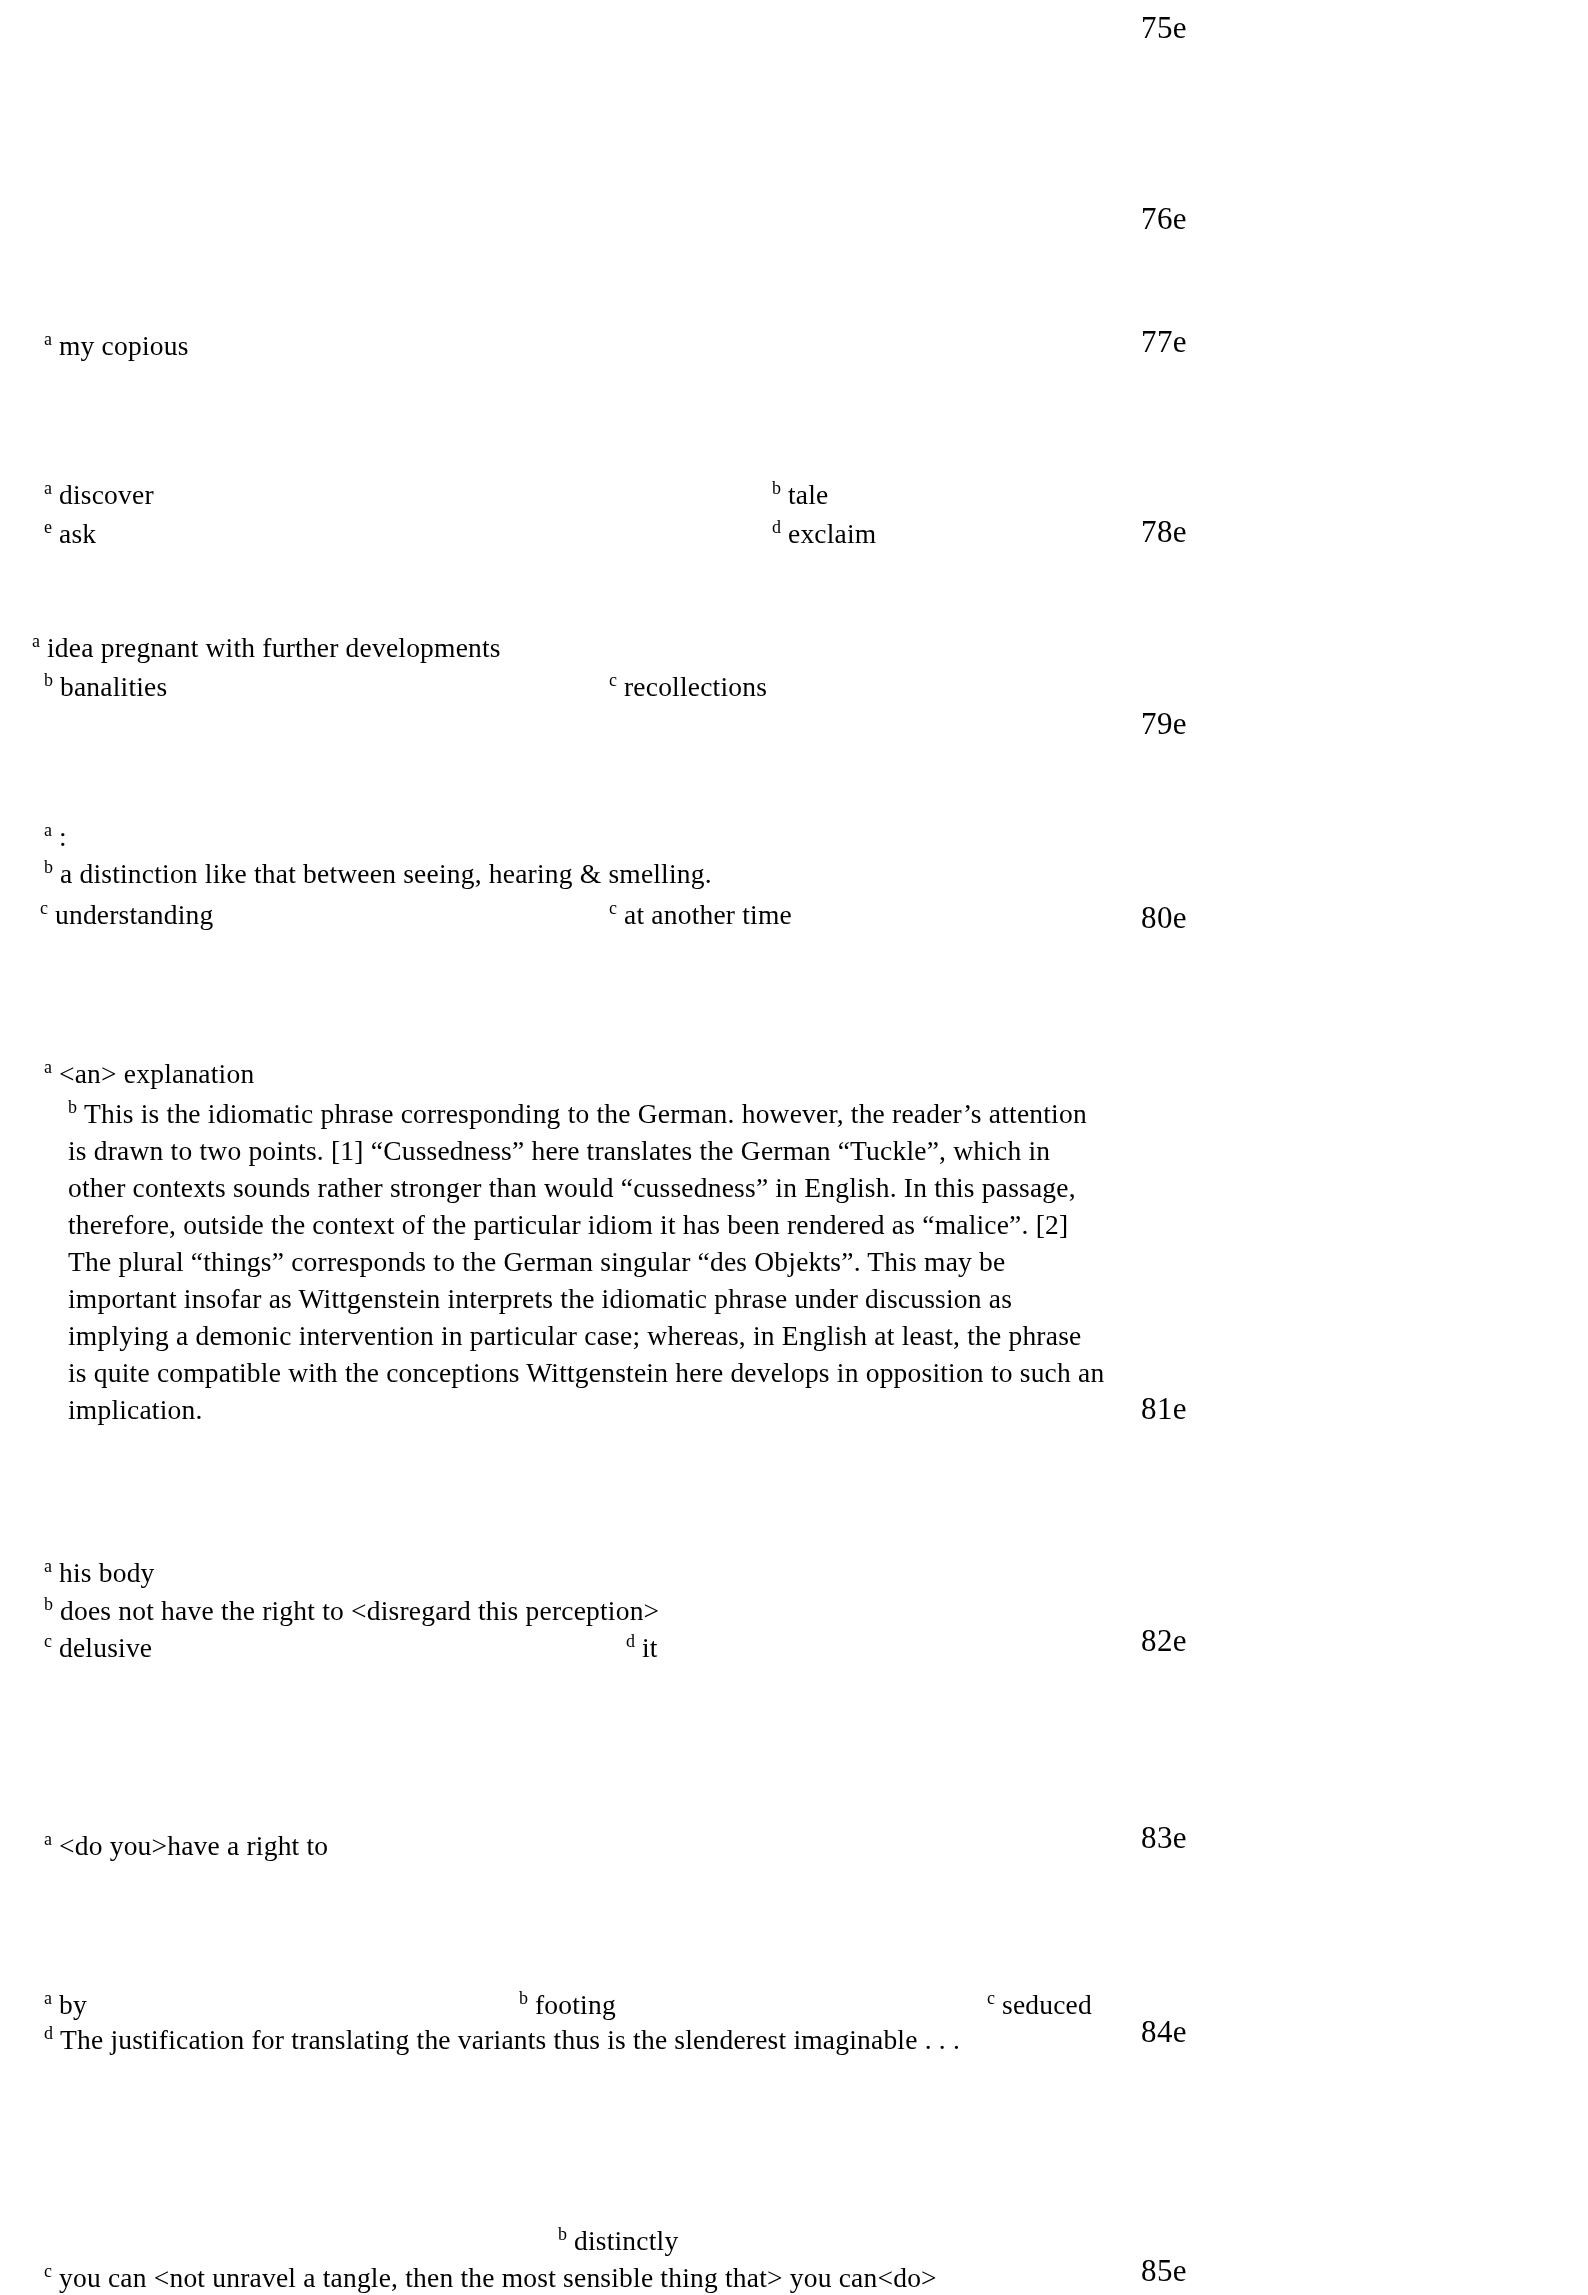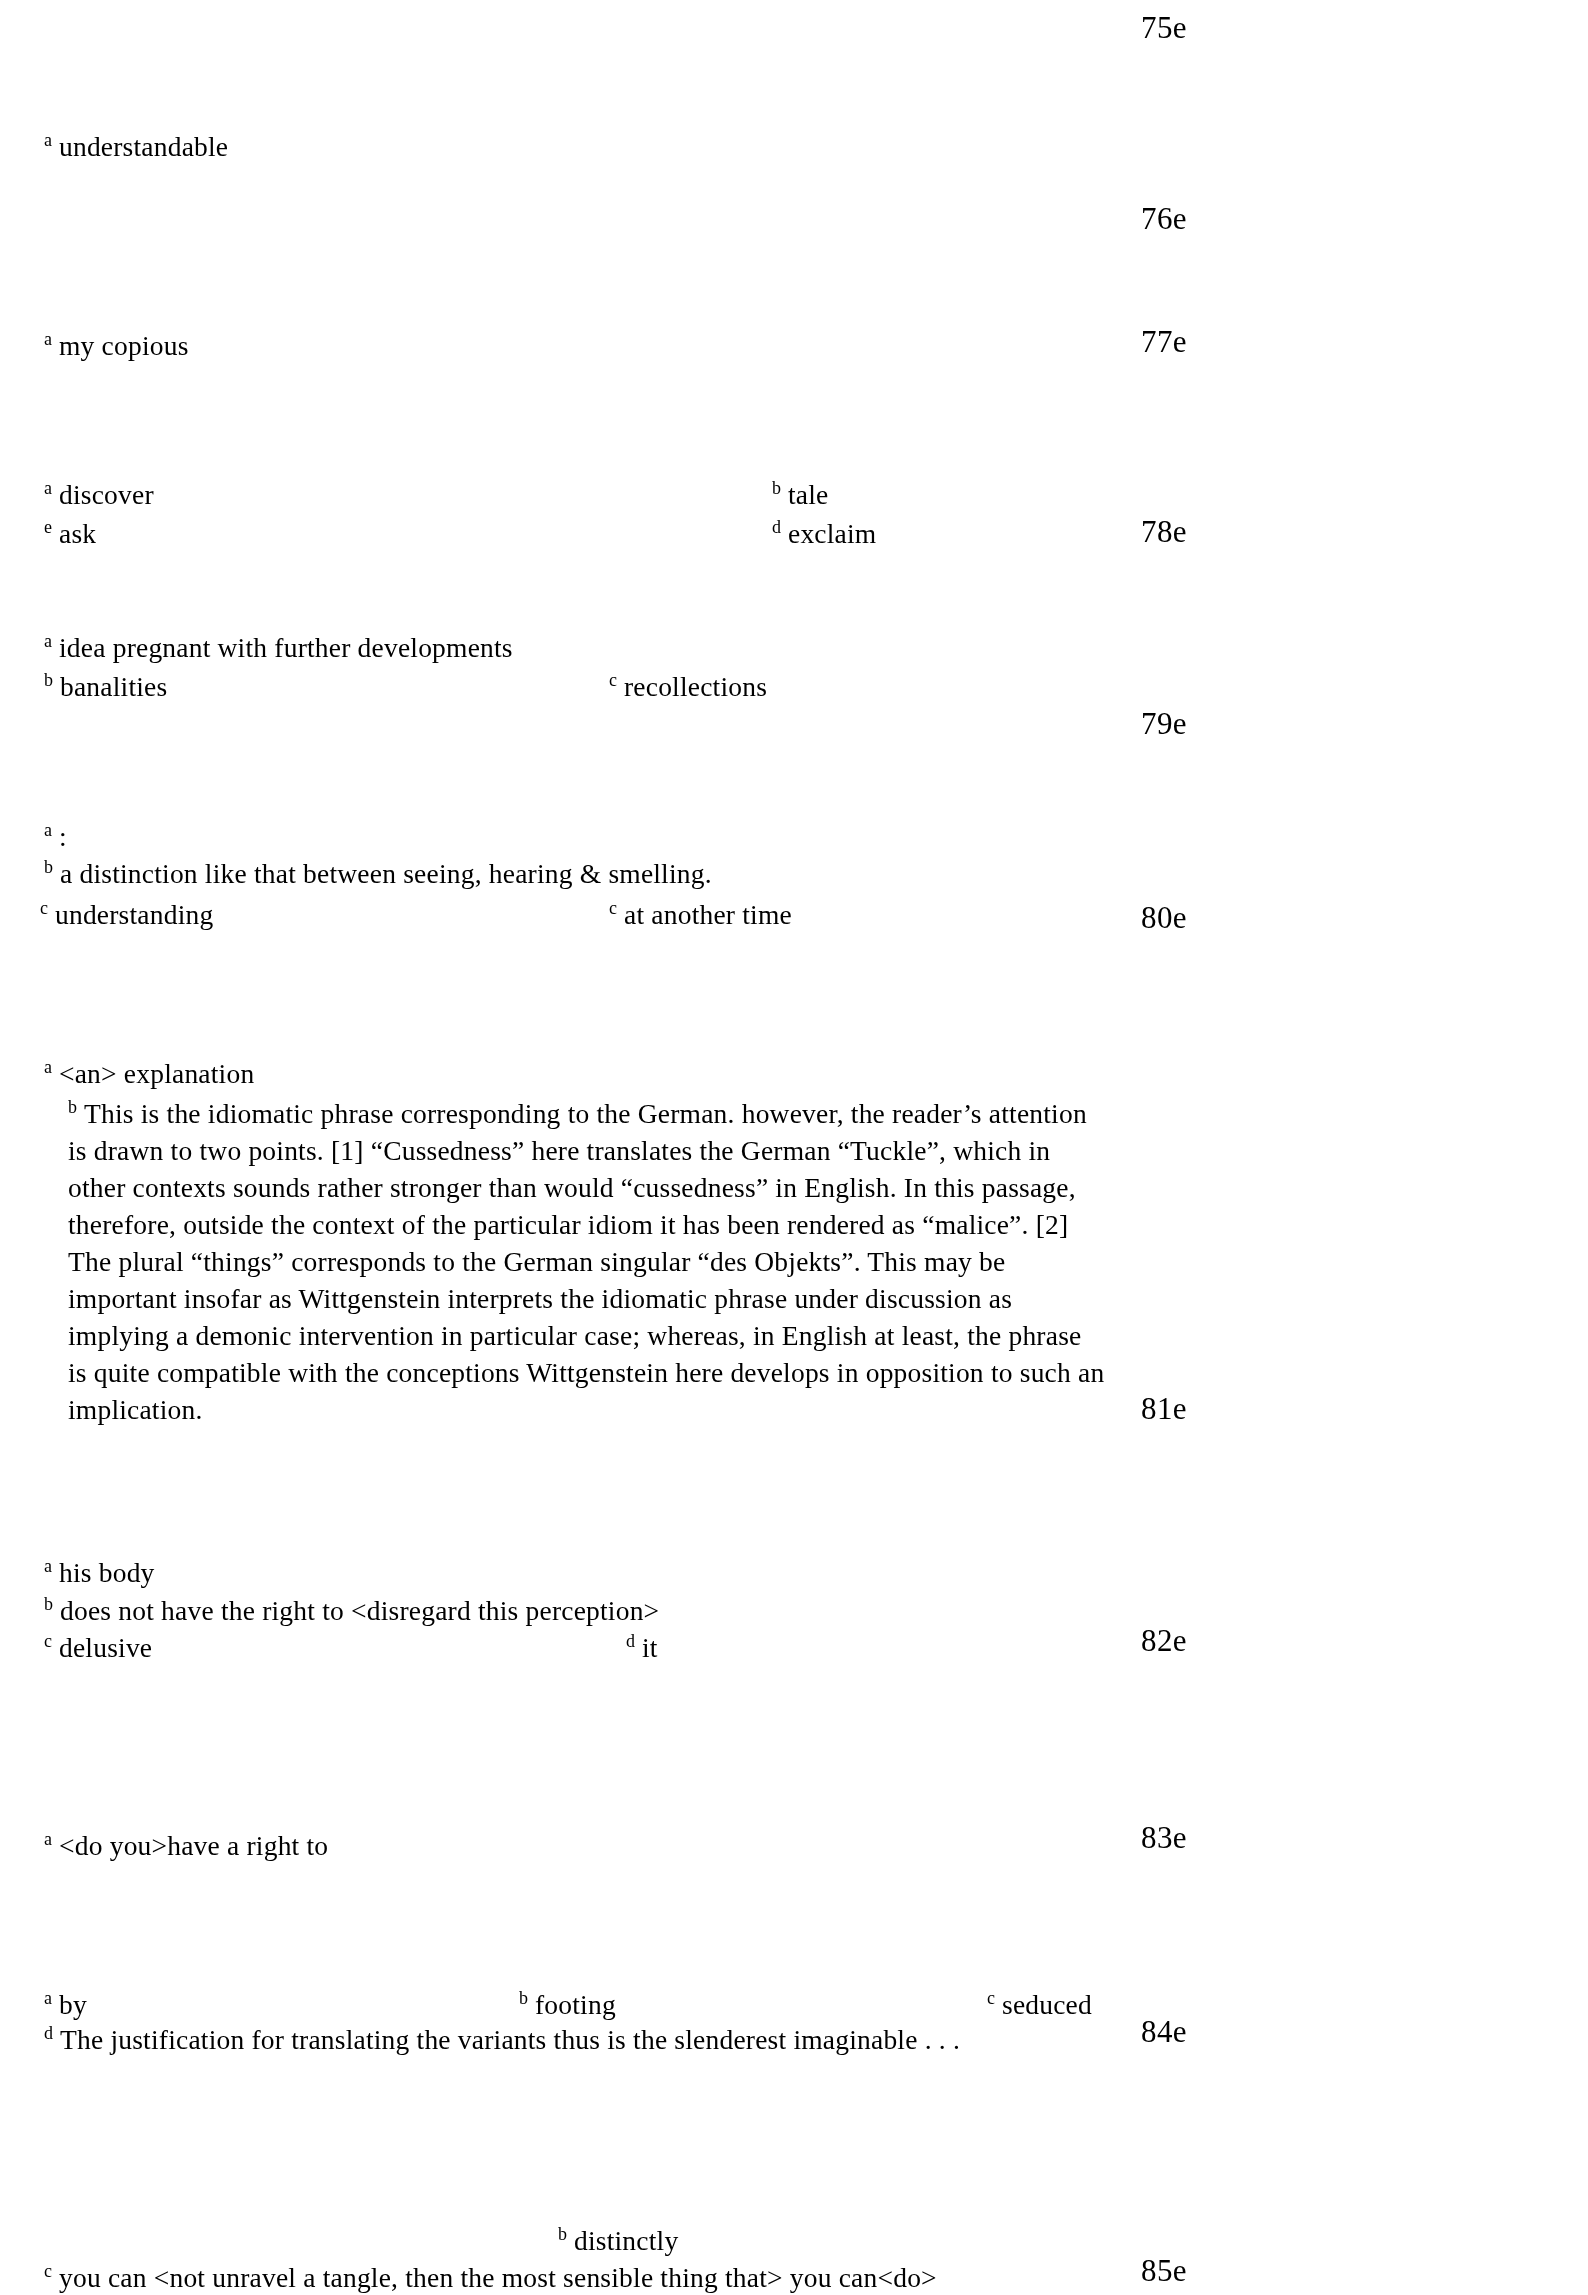--- a/index.html
+++ b/index.html
@@ -52,42 +52,39 @@
   <div class="pagenum" style="top:323px">77e</div>
   <div class="pagenum" style="top:513px">78e</div>
   <div class="pagenum" style="top:705px">79e</div>
   <div class="pagenum" style="top:899px">80e</div>
   <div class="pagenum" style="top:1390px">81e</div>
   <div class="pagenum" style="top:1622px">82e</div>
   <div class="pagenum" style="top:1819px">83e</div>
   <div class="pagenum" style="top:2013px">84e</div>
   <div class="pagenum" style="top:2252px">85e</div>
 
-  <div class="note" style="left:44px; top:82px">
-    <span class="sup">a</span><span>understandable</span>
-  </div>
 
   <div class="note" style="left:44px; top:281px">
     <span class="sup">a</span><span>my copious</span>
   </div>
 
   <div class="note" style="left:44px; top:430px">
     <span class="sup">a</span><span>discover</span>
   </div>
   <div class="note" style="left:772px; top:430px">
     <span class="sup">b</span><span>tale</span>
   </div>
   <div class="note" style="left:44px; top:469px">
     <span class="sup">e</span><span>ask</span>
   </div>
   <div class="note" style="left:772px; top:469px">
     <span class="sup">d</span><span>exclaim</span>
   </div>
 
-  <div class="note" style="left:44px; top:583px">
+  <div class="note" style="left:32px; top:583px">
     <span class="sup">a</span><span>idea pregnant with further developments</span>
   </div>
   <div class="note" style="left:44px; top:622px">
     <span class="sup">b</span><span>banalities</span>
   </div>
   <div class="note" style="left:609px; top:622px">
     <span class="sup">c</span><span>recollections</span>
   </div>
 
   <div class="note" style="left:44px; top:772px">

